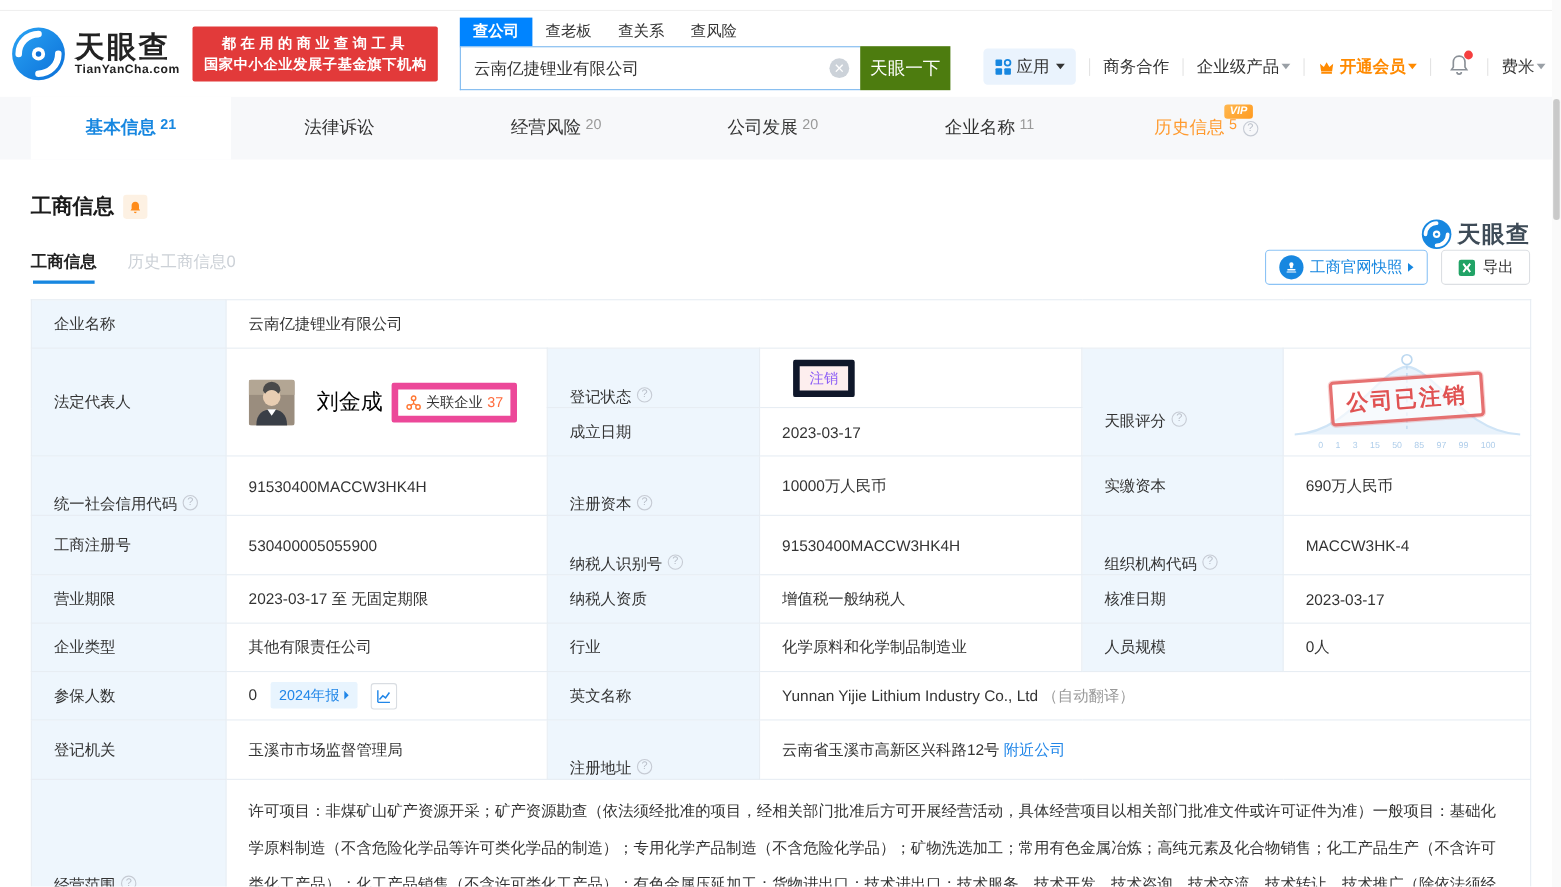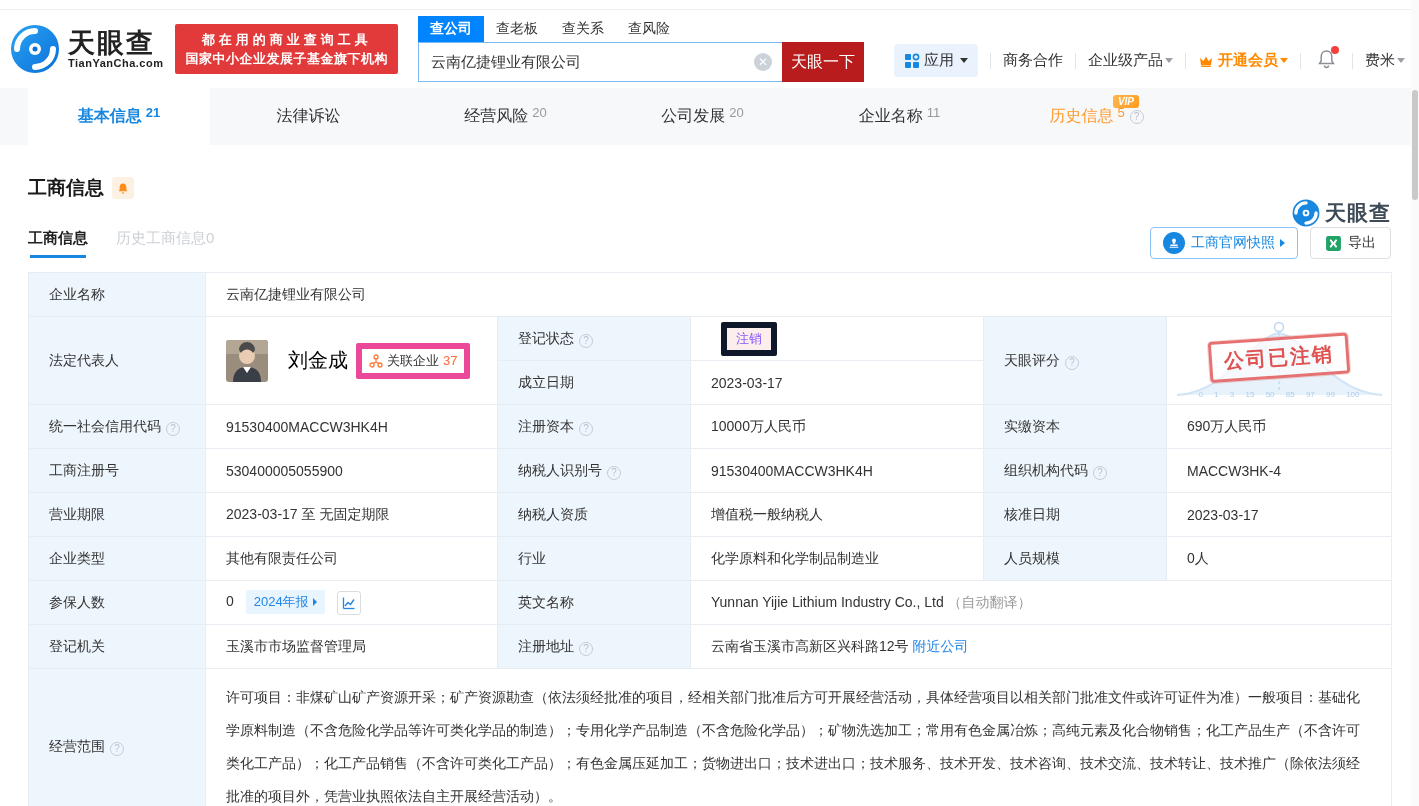--- a/index.html
+++ b/index.html
@@ -21,21 +21,21 @@
   .search-wrap { margin-left:20px; width:446px; }
   .search-tabs { display:flex; align-items:flex-end; height:26px; }
   .search-tab { font-size:14px; color:#333; padding:4px 12px; cursor:pointer; }
   .search-tab.active { background:#0084ff; color:#fff; font-weight:bold; }
   .search-box { display:flex; height:40px; }
   .search-input { flex:1; border:1px solid #7db9ef; border-right:none; padding:0 30px 0 12px;
     font-size:15px; color:#333; outline:none; font-family:inherit; }
   .clear-btn { position:relative; width:0; }
   .clear-ico { position:absolute; right:10px; top:11px; width:18px; height:18px; border-radius:50%;
     background:#ccd2d9; color:#fff; font-size:12px; line-height:18px; text-align:center; cursor:pointer; }
-  .search-btn { width:82px; background:#b91c1c; color:#fff; border:none; font-size:16px;
+  .search-btn { width:82px; background:#4d7c0f; color:#fff; border:none; font-size:16px;
     cursor:pointer; font-family:Liberation Mono, monospace; }
 
   .hnav { position:absolute; right:14px; top:34px; display:flex; align-items:center; font-size:15px; }
   .hnav .divider { width:1px; height:16px; background:#e3e3e3; margin:0 12px; }
   .apps-btn { display:flex; align-items:center; background:#eaf3fd; border-radius:4px;
     padding:7px 10px; cursor:pointer; }
   .apps-btn span { margin:0 4px; }
   .caret { display:inline-block; width:0; height:0; border-left:4px solid transparent;
     border-right:4px solid transparent; border-top:5px solid #333; margin-left:2px; }
   .caret.gray { border-top-color:#9aa0a6; }
@@ -83,21 +83,21 @@
   .btn-export { display:flex; align-items:center; border:1px solid #dcdfe3; color:#333; margin-left:12px;
     border-radius:4px; height:32px; padding:0 14px; font-size:14px; cursor:pointer; background:#fff; }
   .btn-export svg { margin-right:6px; }
   .stamp-ico-circle { width:22px; height:22px; border-radius:50%; background:#1787e0; display:flex;
     align-items:center; justify-content:center; margin-right:6px; }
 
   
   table.info { border-collapse:collapse; table-layout:fixed; width:1363px; margin-top:13px; }
   table.info td { border:1px solid #e7edf3; font-size:14px; padding:0 14px 0 20px; height:44px; vertical-align:middle; }
   td.lbl { background:#eef6fd; color:#333; }
-  td.lbl .lblflex { display:flex; align-items:flex-end; }
+  td.lbl .lblflex { display:flex; align-items:flex-start;margin-top:35px; }
   td.val { background:#fff; }
   .link { color:#2086e8; cursor:pointer; }
   .muted-note { color:#999; }
 
   .person { display:flex; align-items:center; }
   .avatar { width:42px; height:42px; border-radius:3px; overflow:hidden; flex:none; cursor:pointer; }
   .p-name { color:#000000; font-size:20px; margin:0 8px 0 20px; cursor:pointer; }
   .rel-badge { display:flex; align-items:center; border:6px solid #ec4899; border-radius:2px;
     padding:3px 7px; font-size:13px; cursor:pointer; background:#fff; }
   .rel-badge svg { margin-right:4px; }

